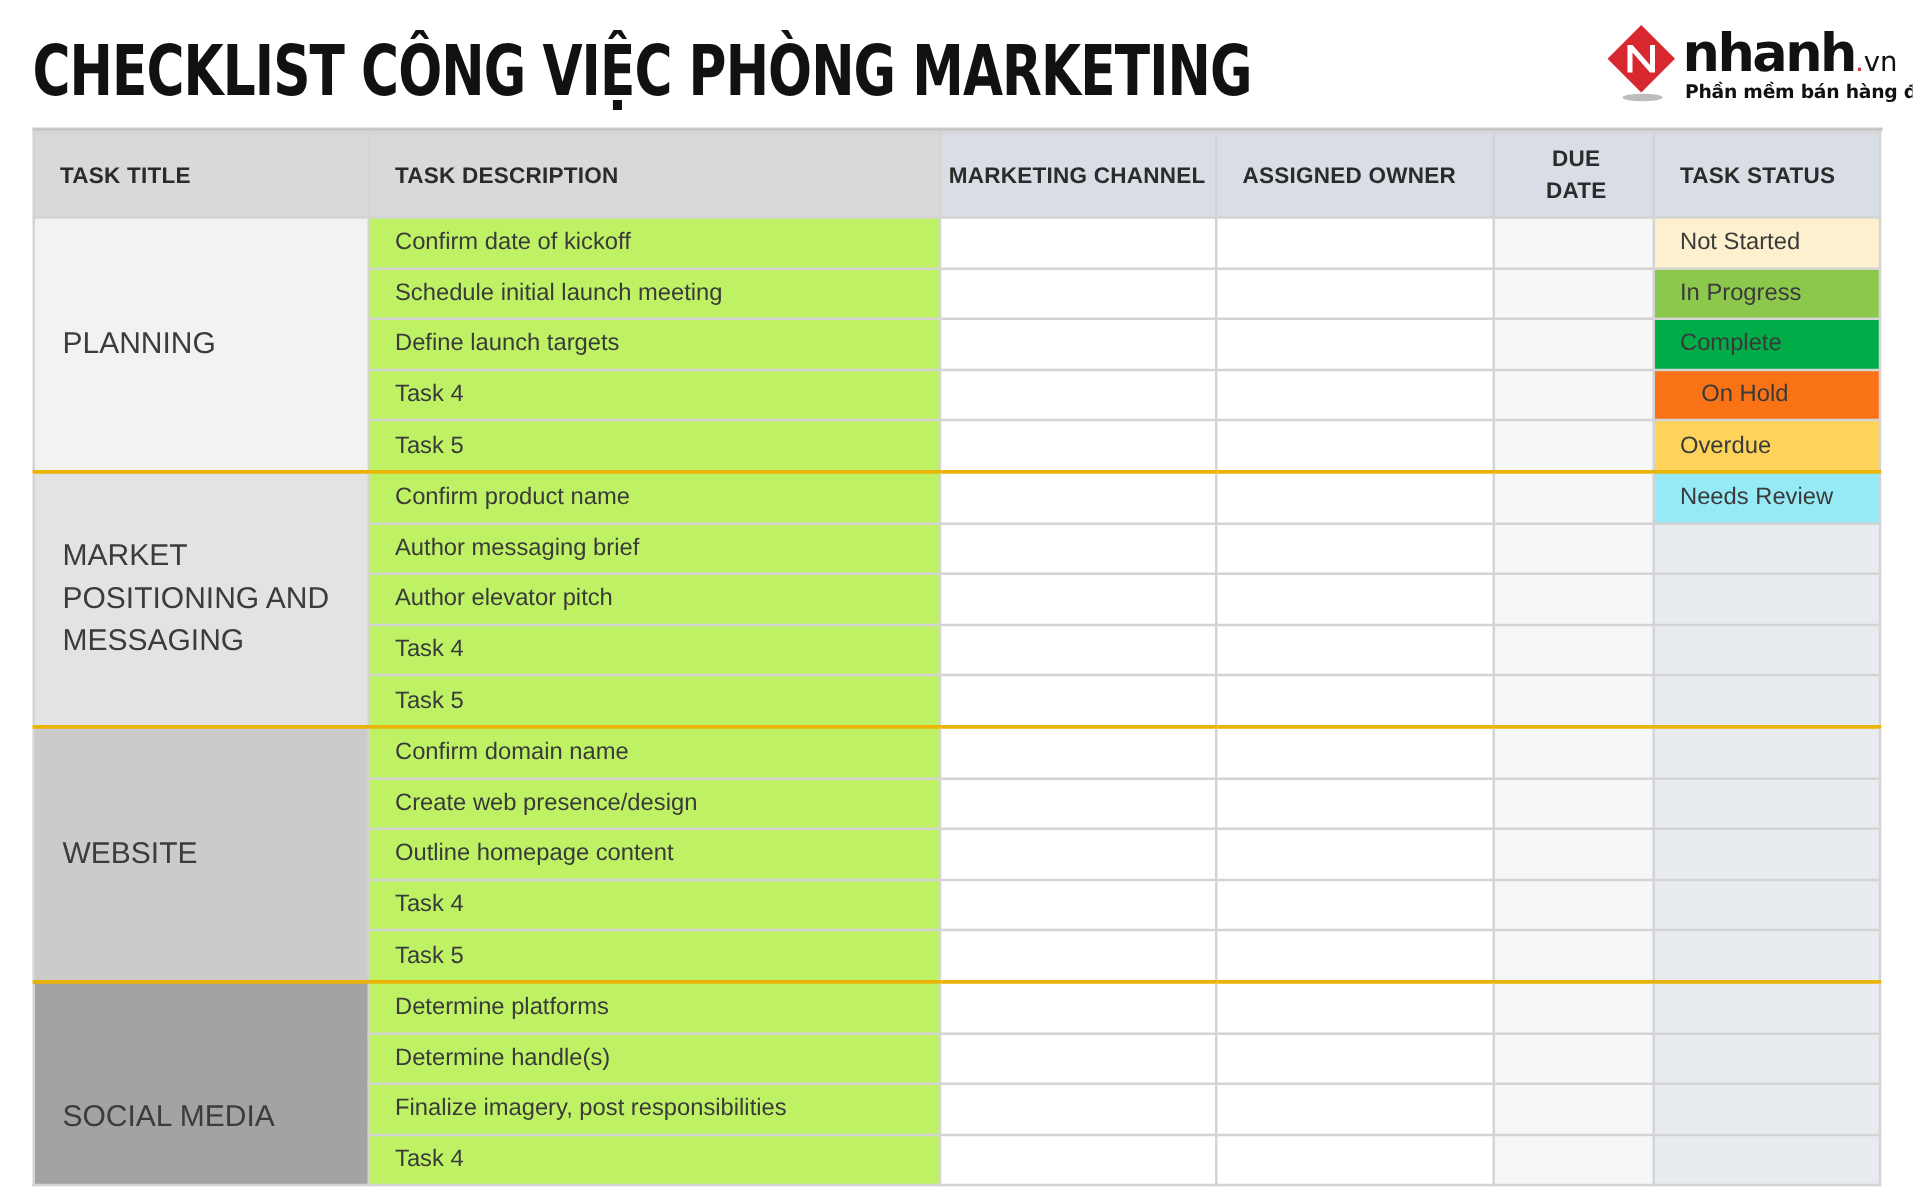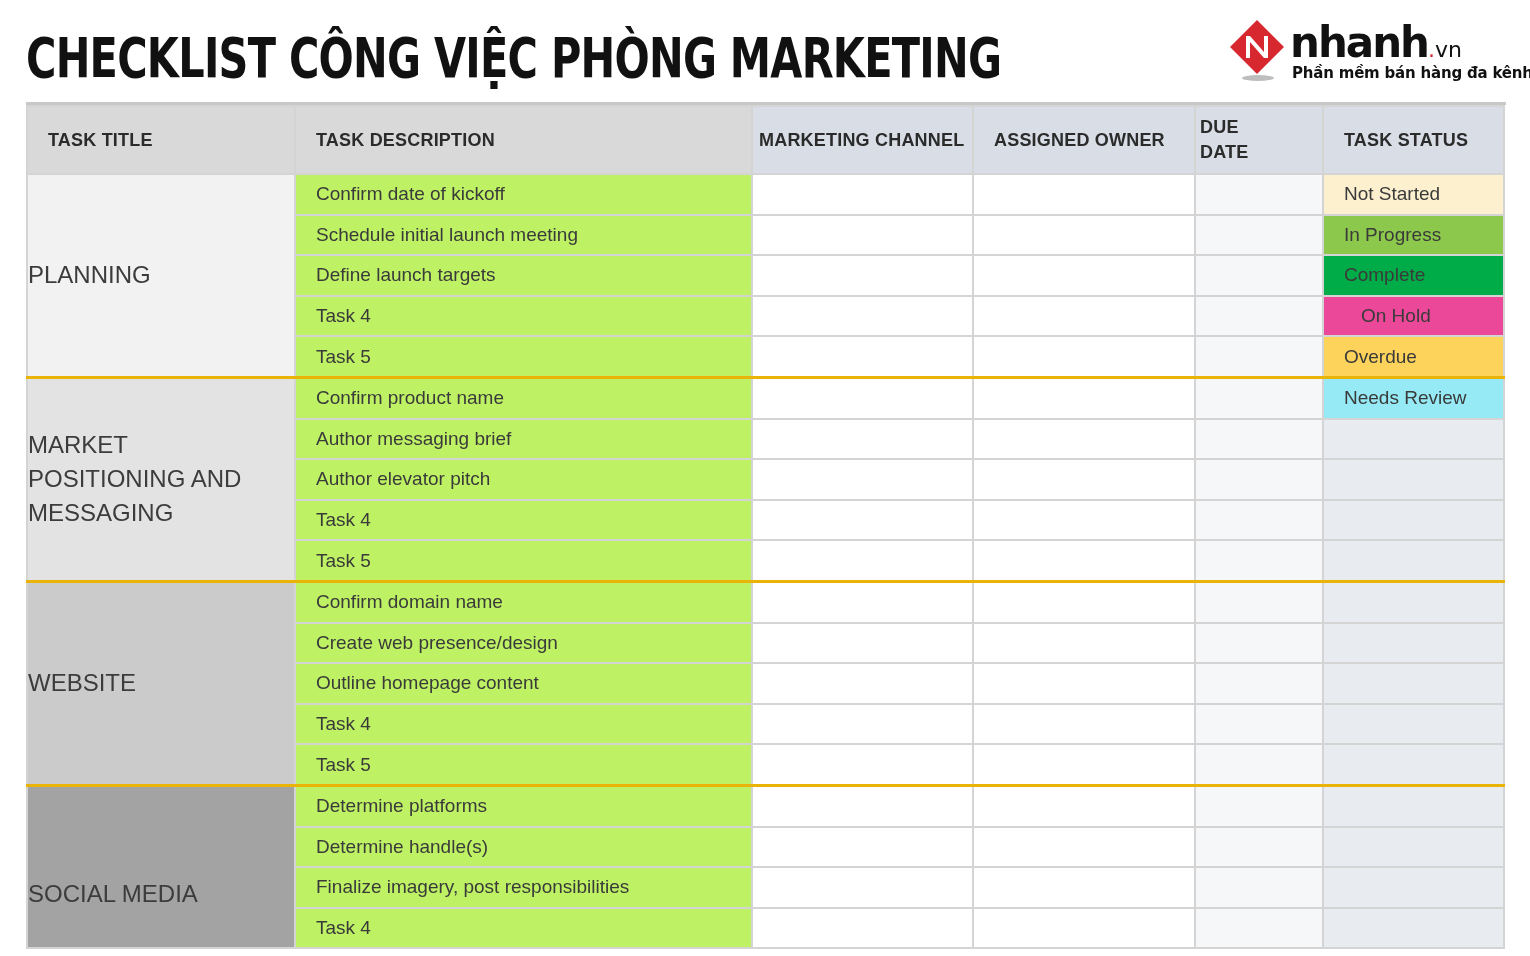--- a/index.html
+++ b/index.html
@@ -15,21 +15,21 @@
     font-weight: bold;
     font-size: 56px;
     letter-spacing: -1px;
     color: #111111;
     transform: scaleX(0.74);
     transform-origin: left top;
     white-space: nowrap;
     line-height: 72px;
   }
   .logo {
-    position: absolute; left: 1228px; top: 18px; width: 240px; height: 66px;
+    position: absolute; left: 1284px; top: 18px; width: 240px; height: 66px;
   }
   .logo-mark { position: absolute; left: 0; top: 0; width: 58px; height: 66px; }
   .logo-text {
     position: absolute; left: 62px; top: 2px;
     font-family: "DejaVu Sans", sans-serif; font-weight: bold;
     font-size: 42px; letter-spacing: -2px; color: #111; line-height: 46px;
   }
   .logo-text .vn { font-size: 22px; font-weight: normal; letter-spacing: 0; }
   .logo-text .dot { color: #d7282f; }
   .logo-sub {
@@ -51,29 +51,29 @@
   col.c4 { width: 222px; } col.c5 { width: 128px; } col.c6 { width: 181px; }
   th, td { border: 2px solid #d4d4d4; padding: 0; }
   th {
     height: 66px;
     font-weight: bold; font-size: 18px; color: #2b2b2b;
     text-align: left; padding-left: 20px;
     letter-spacing: 0.2px;
   }
   th.gray { background: #d9d9d9; }
   th.blue { background: #d9dee6; }
-  th.center { padding-left: 4px; }
+  th.center { text-align: center; padding-left: 4px; }
   th.ch { padding-left: 6px; }
   td { height: 38.6px; font-size: 19px; color: #3a3a3a; }
   td.desc { background: #bef264; padding-left: 20px; }
   td.plain { background: #ffffff; }
   td.due { background: #f6f7f9; }
   td.status { background: #e8ebef; padding-left: 20px; }
   td.group {
-    vertical-align: middle; 
+    vertical-align: middle; padding-left: 22px;
     font-size: 24px; color: #3c3c3c; line-height: 34px;
   }
   tr.sep td { border-top: 3px solid #eab308; }
 </style>
 </head>
 <body>
 
 <div class="title">CHECKLIST CÔNG VIỆC PHÒNG MARKETING</div>
 
 <div class="logo">
@@ -127,21 +127,21 @@
           <td class="plain"></td>
           <td class="plain"></td>
           <td class="due"></td>
           <td class="status" style="background: rgb(0, 172, 71);">Complete</td>
         </tr>
         <tr>
           <td class="desc">Task 4</td>
           <td class="plain"></td>
           <td class="plain"></td>
           <td class="due"></td>
-          <td class="status" style="background: #ec4899; padding-left: 37px;">On Hold</td>
+          <td class="status" style="background: #f97316; padding-left: 37px;">On Hold</td>
         </tr>
         <tr>
           <td class="desc">Task 5</td>
           <td class="plain"></td>
           <td class="plain"></td>
           <td class="due"></td>
           <td class="status" style="background: rgb(253, 211, 91);">Overdue</td>
         </tr>
         <tr class="sep">
           <td class="group" rowspan="5" style="background: rgb(227, 227, 227);">

